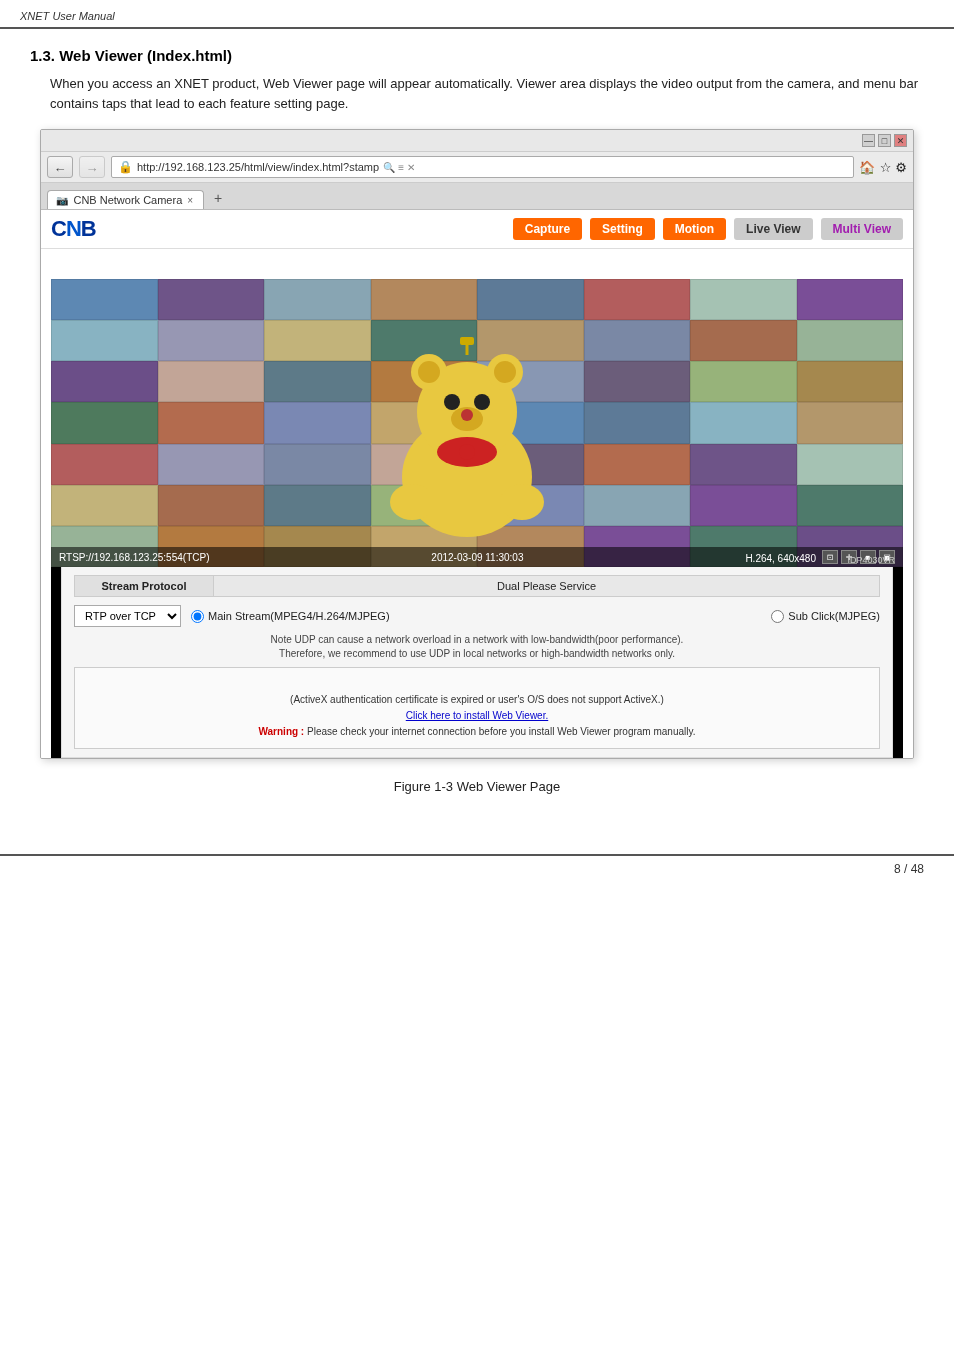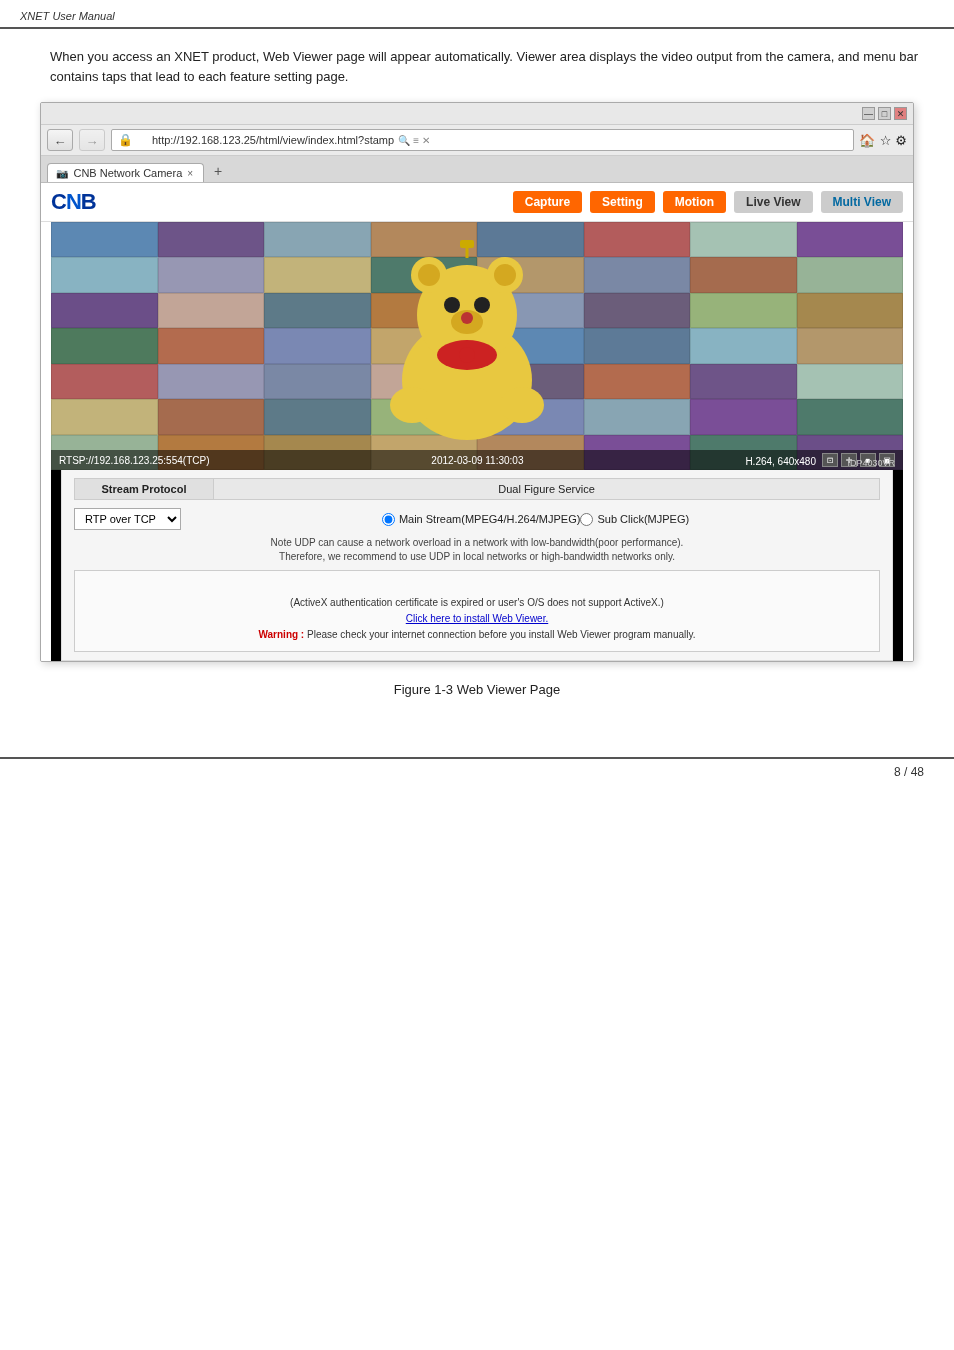--- a/index.html
+++ b/index.html
@@ -193,35 +193,36 @@
       border-radius: 3px;
       font-size: 12px;
       font-weight: bold;
       cursor: pointer;
       color: #fff;
     }
     .cam-btn-capture { background: #ff6600; }
     .cam-btn-setting { background: #ff6600; }
     .cam-btn-motion { background: #ff6600; }
     .cam-btn-liveview { background: #cccccc; color: #333; }
-    .cam-btn-multiview { background: #cccccc; color: #0369a1; }
+    .cam-btn-multiview { background: #cccccc; color: #a21caf; }
 
     
     .video-container {
       position: relative;
       background: #000;
       margin: 0 10px;
     }
 
     .video-frame {
       width: 100%;
-      height: 248px;
+      height: 288px;
       background: #2a2a2a;
       position: relative;
       overflow: hidden;
+      margin-top: 30px;
     }
 
     
     .color-grid {
       position: absolute;
       top: 0; left: 0; right: 0; bottom: 0;
       display: grid;
       grid-template-columns: repeat(8, 1fr);
       grid-template-rows: repeat(7, 1fr);
       opacity: 0.85;
@@ -326,21 +327,21 @@
       padding: 3px 6px;
       font-size: 11px;
       cursor: pointer;
     }
 
     .radio-group {
       display: flex;
       align-items: center;
       gap: 0;
       flex: 1;
-      justify-content: center;
+      justify-content: space-between;
     }
 
     .radio-option {
       display: flex;
       align-items: center;
       gap: 4px;
       font-size: 11px;
     }
 
     .note-text {
@@ -434,39 +435,40 @@
   </style>
 </head>
 <body>
 
 <div class="page-header">
   <span class="page-header-title">XNET User Manual</span>
 </div>
 
 <div class="page-content">
 
+  <div class="section-heading">1.3. Web Viewer (Index.html)</div>
   <div class="section-desc">When you access an XNET product, Web Viewer page will appear automatically. Viewer area displays the video output from the camera, and menu bar contains taps that lead to each feature setting page.</div>
 
   <div class="browser-window">
 
     <div class="browser-titlebar">
       <div style="flex:1"></div>
       <div class="titlebar-controls">
         <div class="win-btn">—</div>
         <div class="win-btn">□</div>
         <div class="win-btn" style="background:#e08080;">✕</div>
       </div>
     </div>
 
     <div class="browser-toolbar">
       <div class="nav-btn">←</div>
       <div class="nav-btn" style="opacity:0.5;">→</div>
       <div class="address-bar">
         <span class="address-icon">🔒</span>
-        <span style="font-size:11px;margin-left:15px;">http://192.168.123.25/html/view/index.html?stamp</span>
+        <span style="font-size:11px;">http://192.168.123.25/html/view/index.html?stamp</span>
         <span style="color:#888;margin-left:4px;font-size:10px;">🔍 ≡ ✕</span>
       </div>
       <div style="display:flex;gap:4px;">
         <span style="cursor:pointer;font-size:13px;">🏠</span>
         <span style="cursor:pointer;font-size:13px;">☆</span>
         <span style="cursor:pointer;font-size:13px;">⚙</span>
       </div>
     </div>
 
     <div class="tab-bar">
@@ -601,21 +603,21 @@
                 <div class="overlay-icon-box">▣</div>
               </div>
             </div>
           </div>
           <div class="model-label">IDP4030VR</div>
         </div>
 
         <div class="stream-controls">
           <div class="stream-row">
             <div class="stream-label">Stream Protocol</div>
-            <div class="stream-value">Dual Figure Service</div>
+            <div class="stream-value">Dual Please Service</div>
           </div>
           <div class="stream-controls-row">
             <select class="select-box">
               <option>RTP over TCP</option>
               <option>RTP over UDP</option>
             </select>
             <div class="radio-group">
               <label class="radio-option">
                 <input type="radio" name="stream" checked="" style="">
                 <span>Main Stream(MPEG4/H.264/MJPEG)</span>

